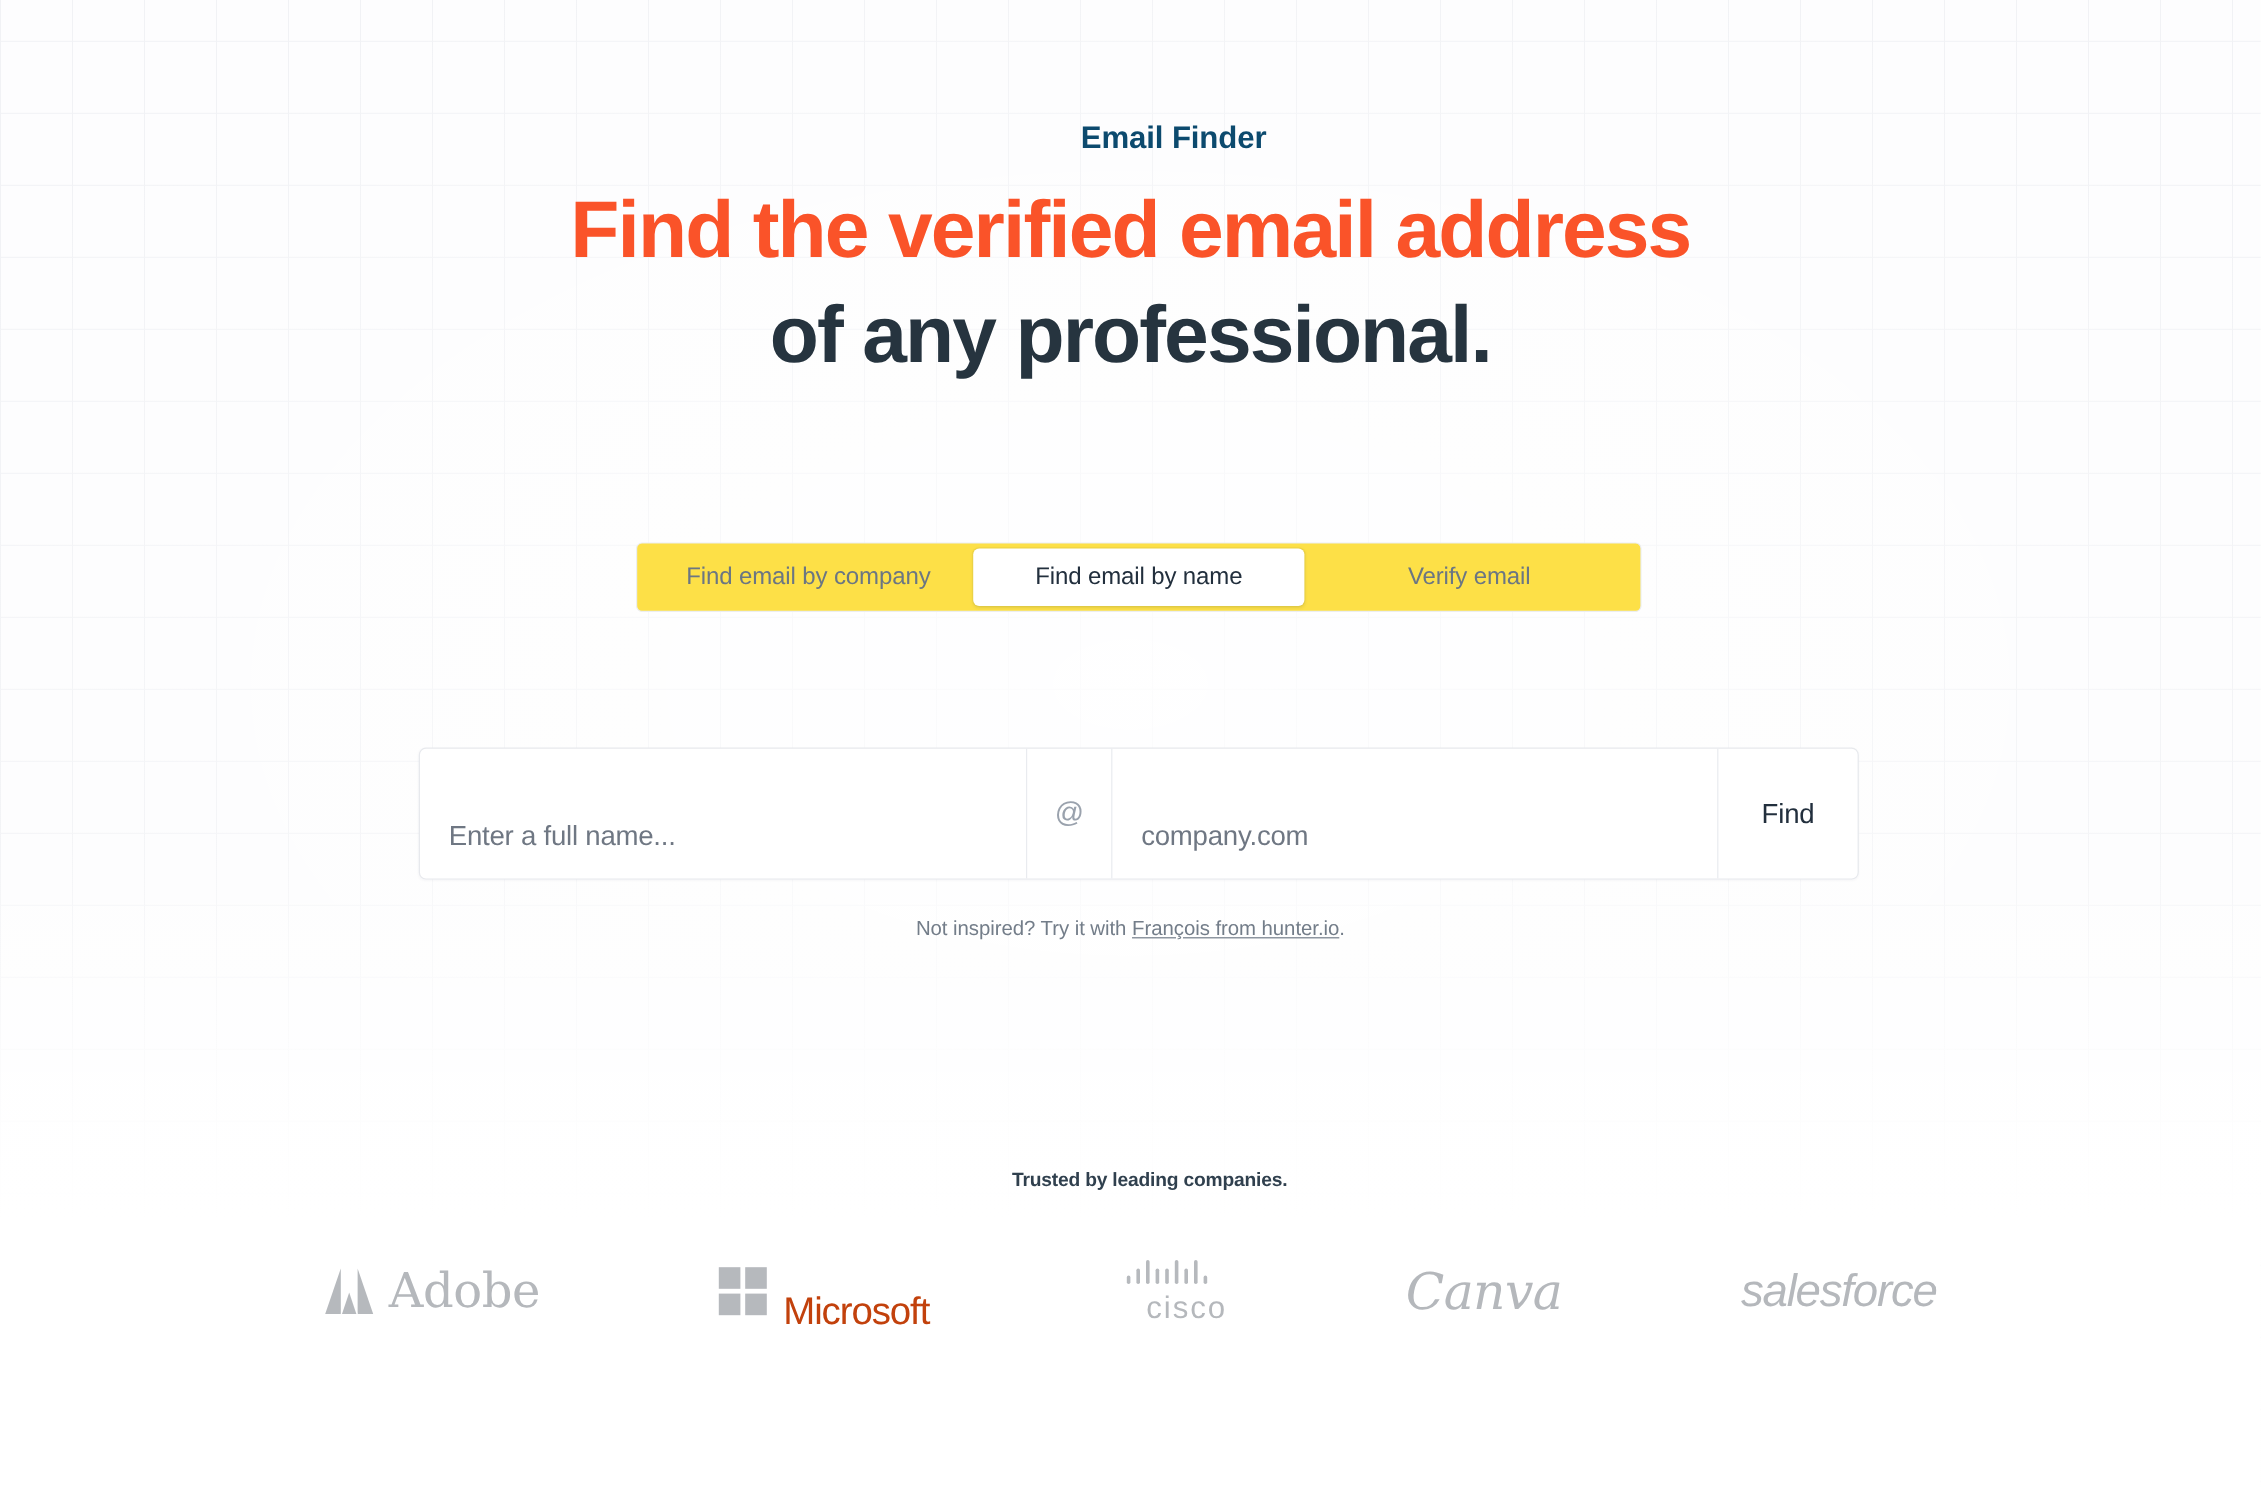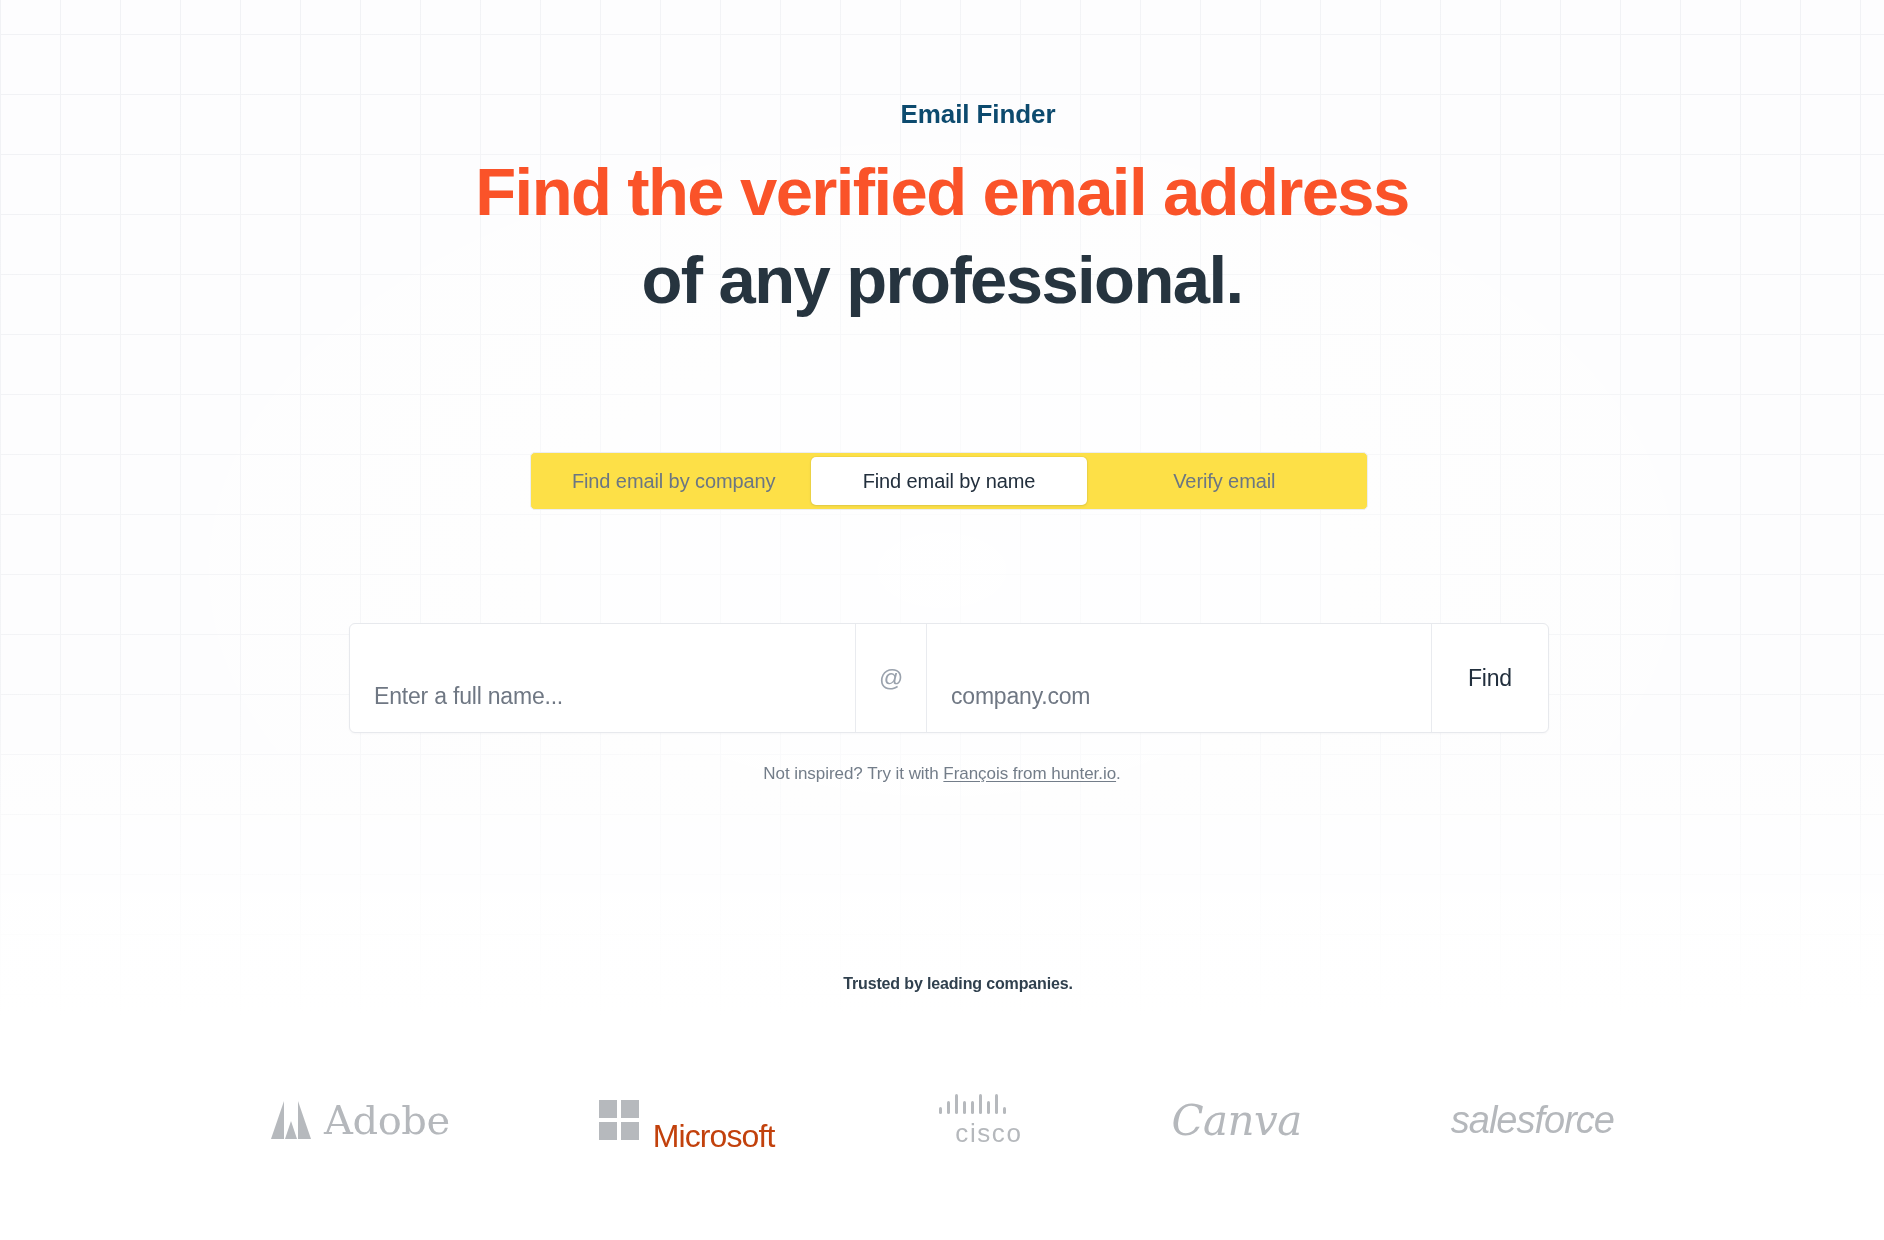--- a/index.html
+++ b/index.html
@@ -205,21 +205,21 @@
     width: 100%;
     text-align: center;
     font-size: 16px;
     font-weight: 700;
     color: #30404e;
     letter-spacing: -0.15px;
   }
 
   #logos {
     position: absolute;
-    top: 1084px;
+    top: 1040px;
     left: 220px;
     width: 1444px;
     height: 72px;
     display: flex;
     align-items: center;
     justify-content: space-between;
     padding: 0 50px;
   }
   .logo {
     display: flex;

